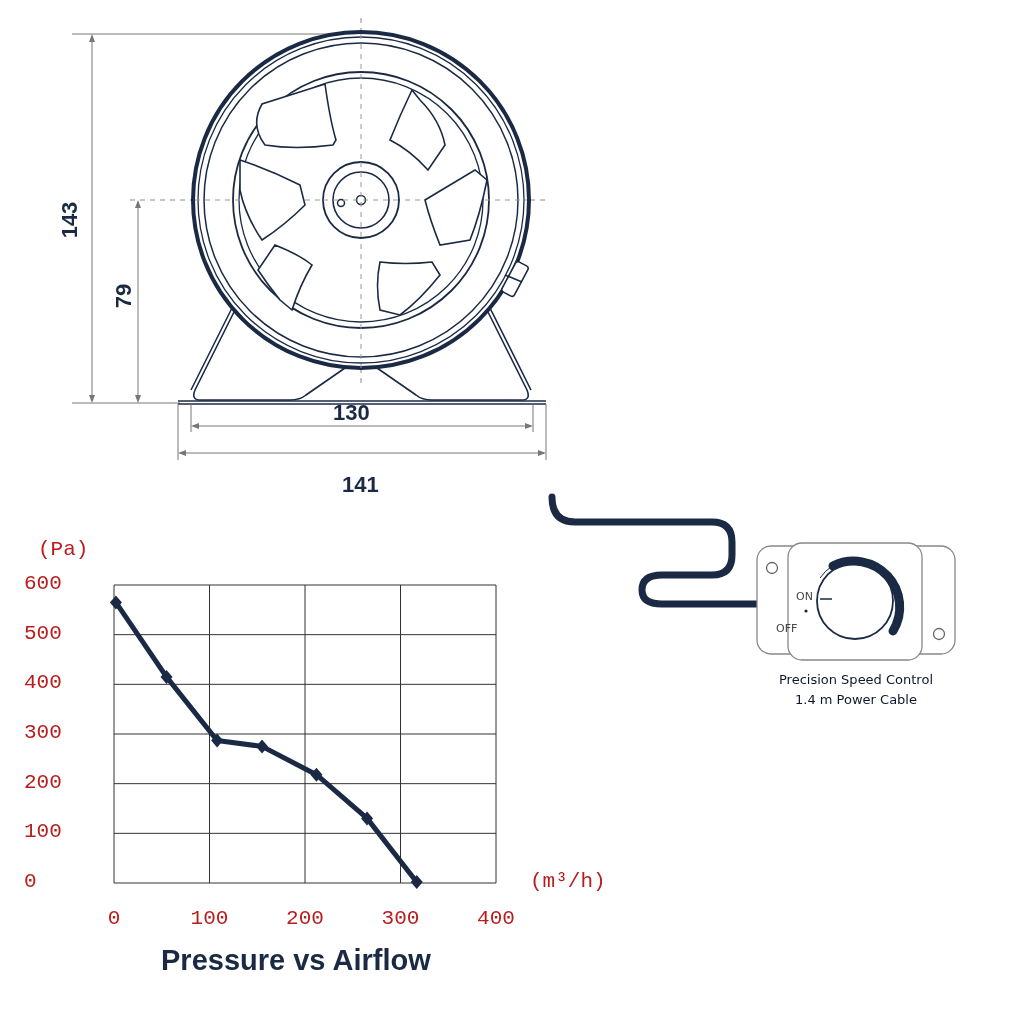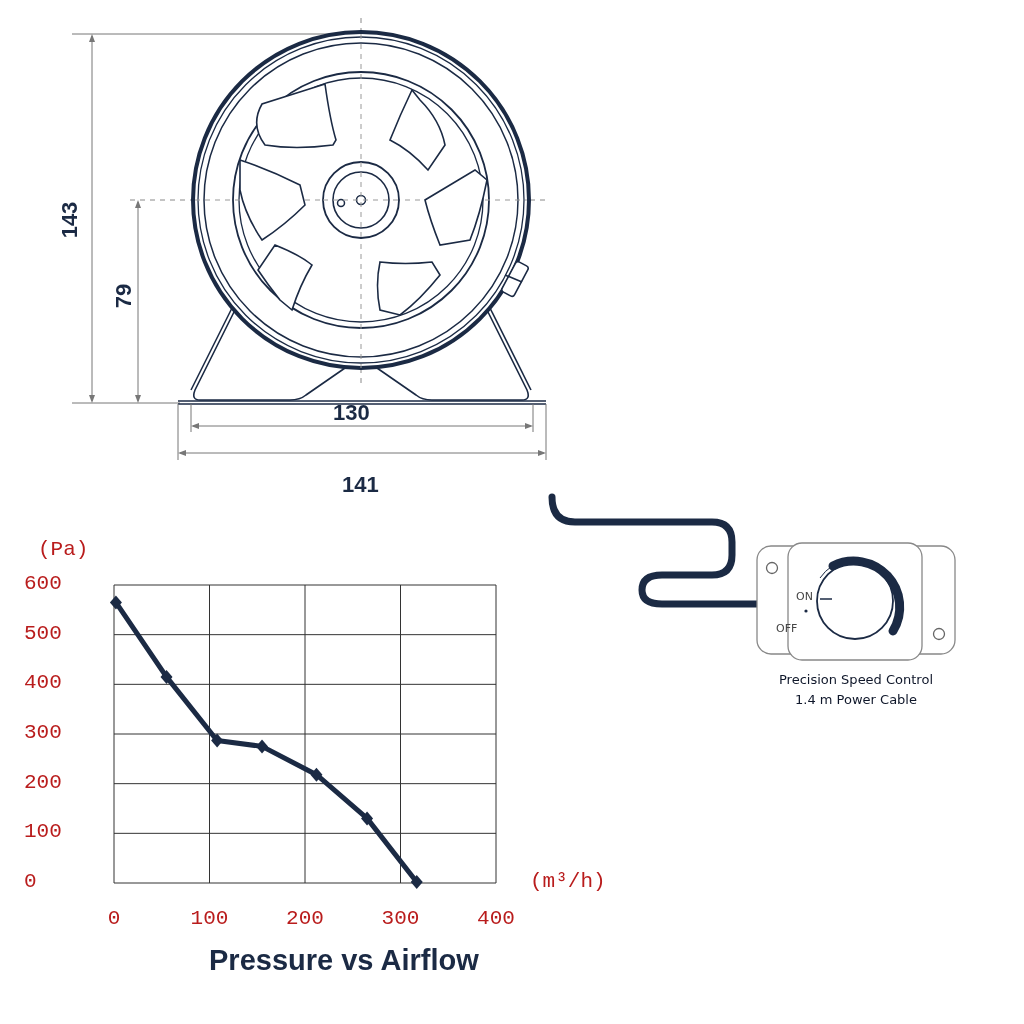--- a/index.html
+++ b/index.html
@@ -152,14 +152,14 @@
     </div>
   <div id="x-ticks">
       <div class="tick xtick" style="left: 84px; top: 907px;">0</div>
       <div class="tick xtick" style="left: 179.5px; top: 907px;">100</div>
       <div class="tick xtick" style="left: 275px; top: 907px;">200</div>
       <div class="tick xtick" style="left: 370.5px; top: 907px;">300</div>
       <div class="tick xtick" style="left: 466px; top: 907px;">400</div>
     </div>
 
   <div class="tick" style="left:530px; top:870px;">(m³/h)</div>
-  <div class="chart-title" style="left:161px; top:944px;margin-left:48px;">Pressure vs Airflow</div>
+  <div class="chart-title" style="left:161px; top:944px;">Pressure vs Airflow</div>
 </div>
 
 </body></html>

